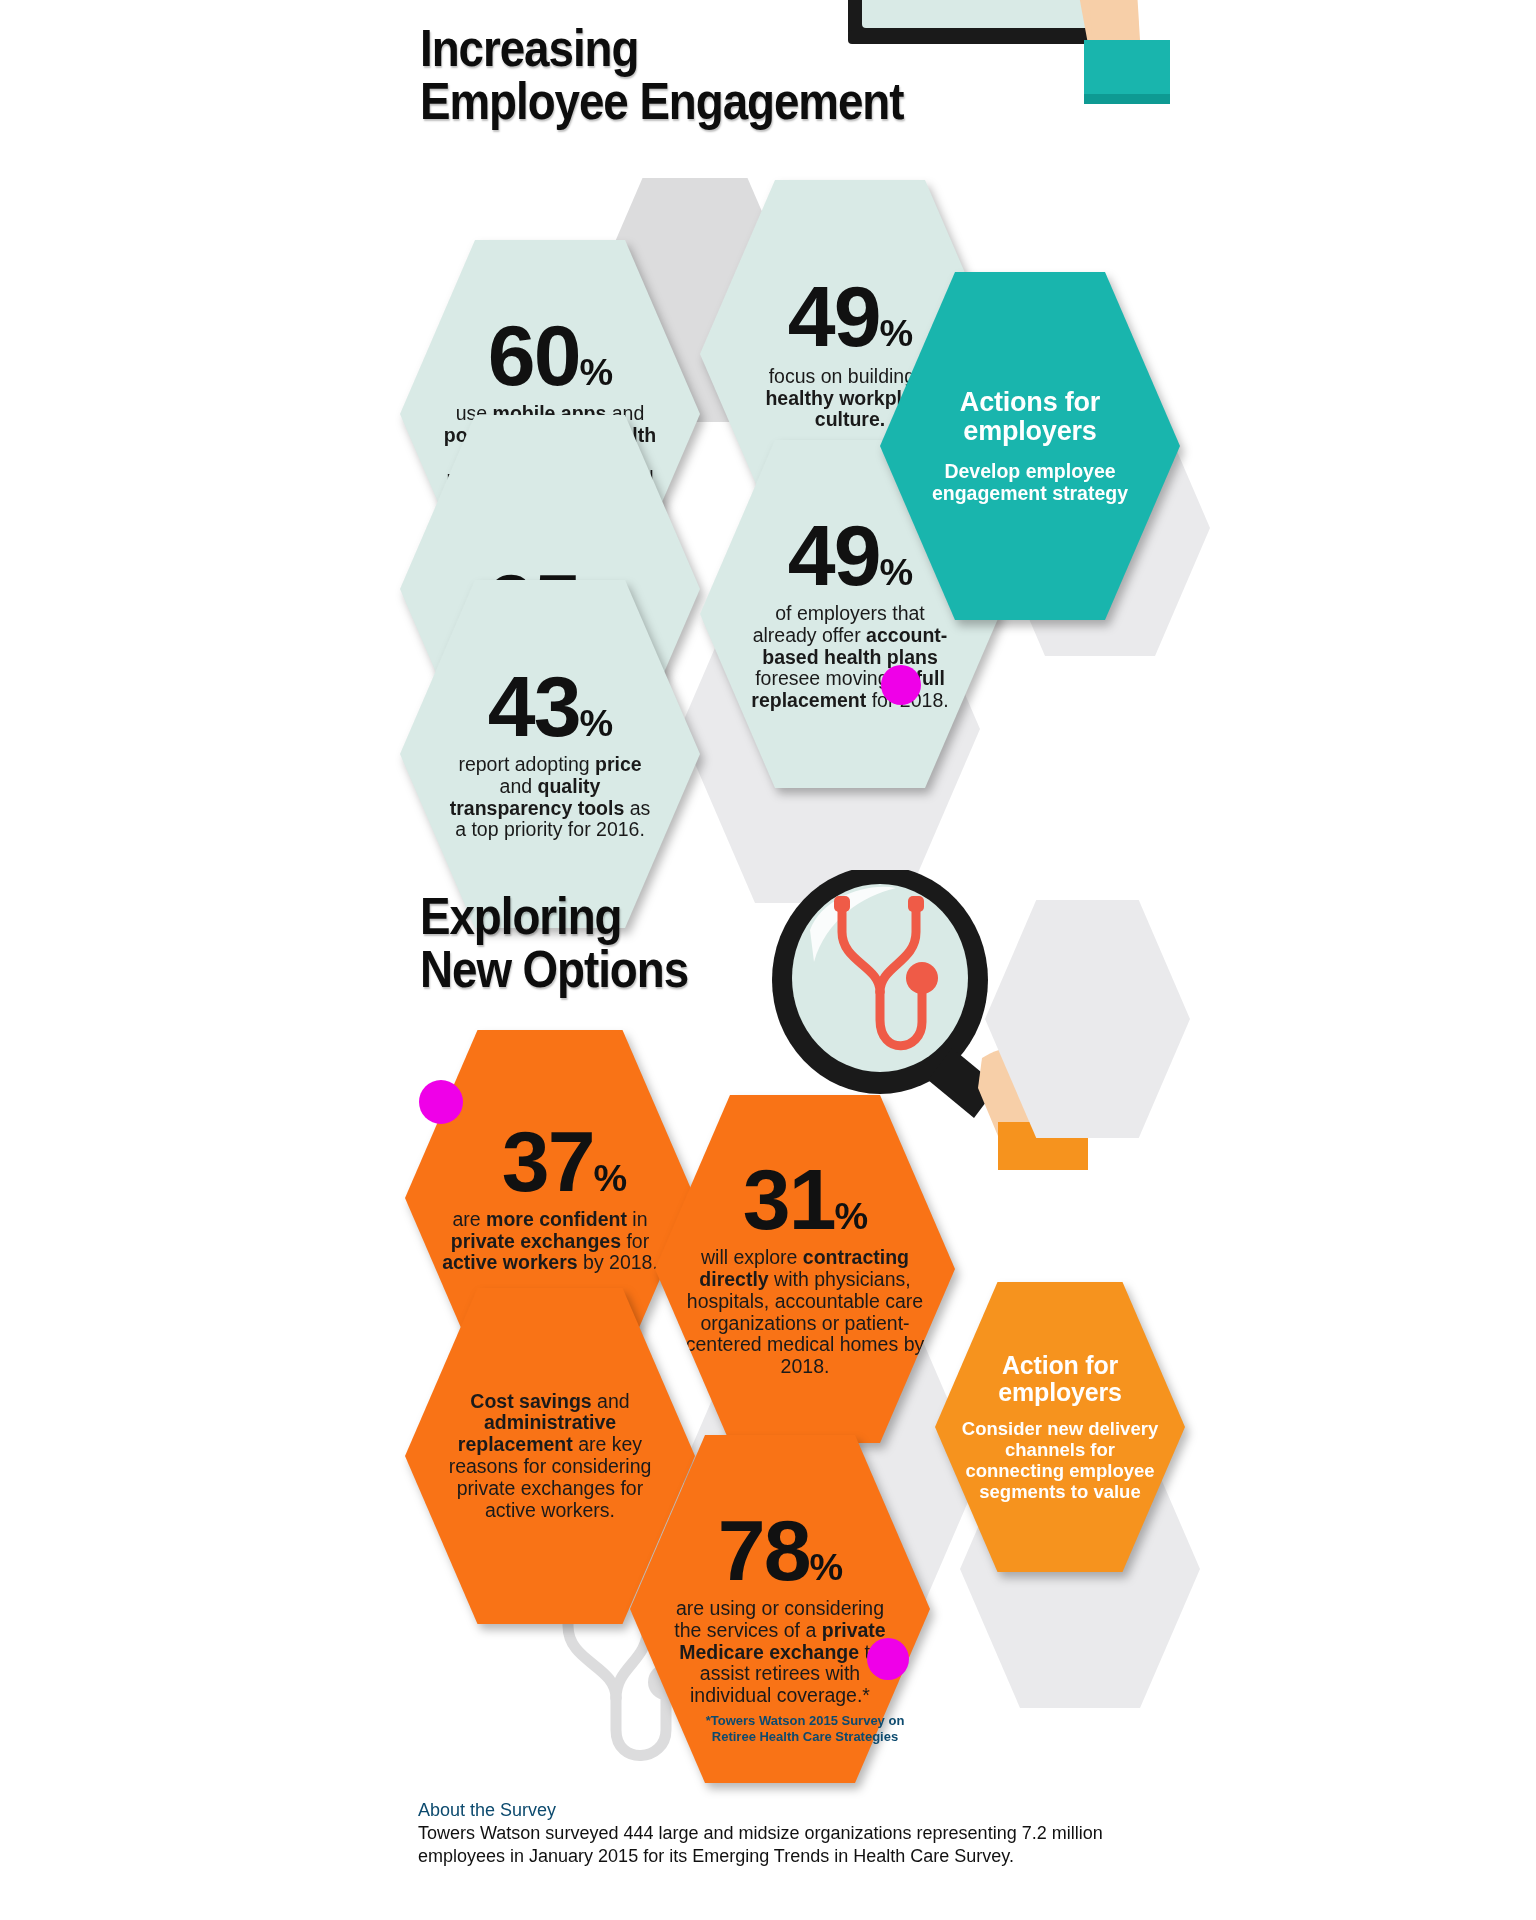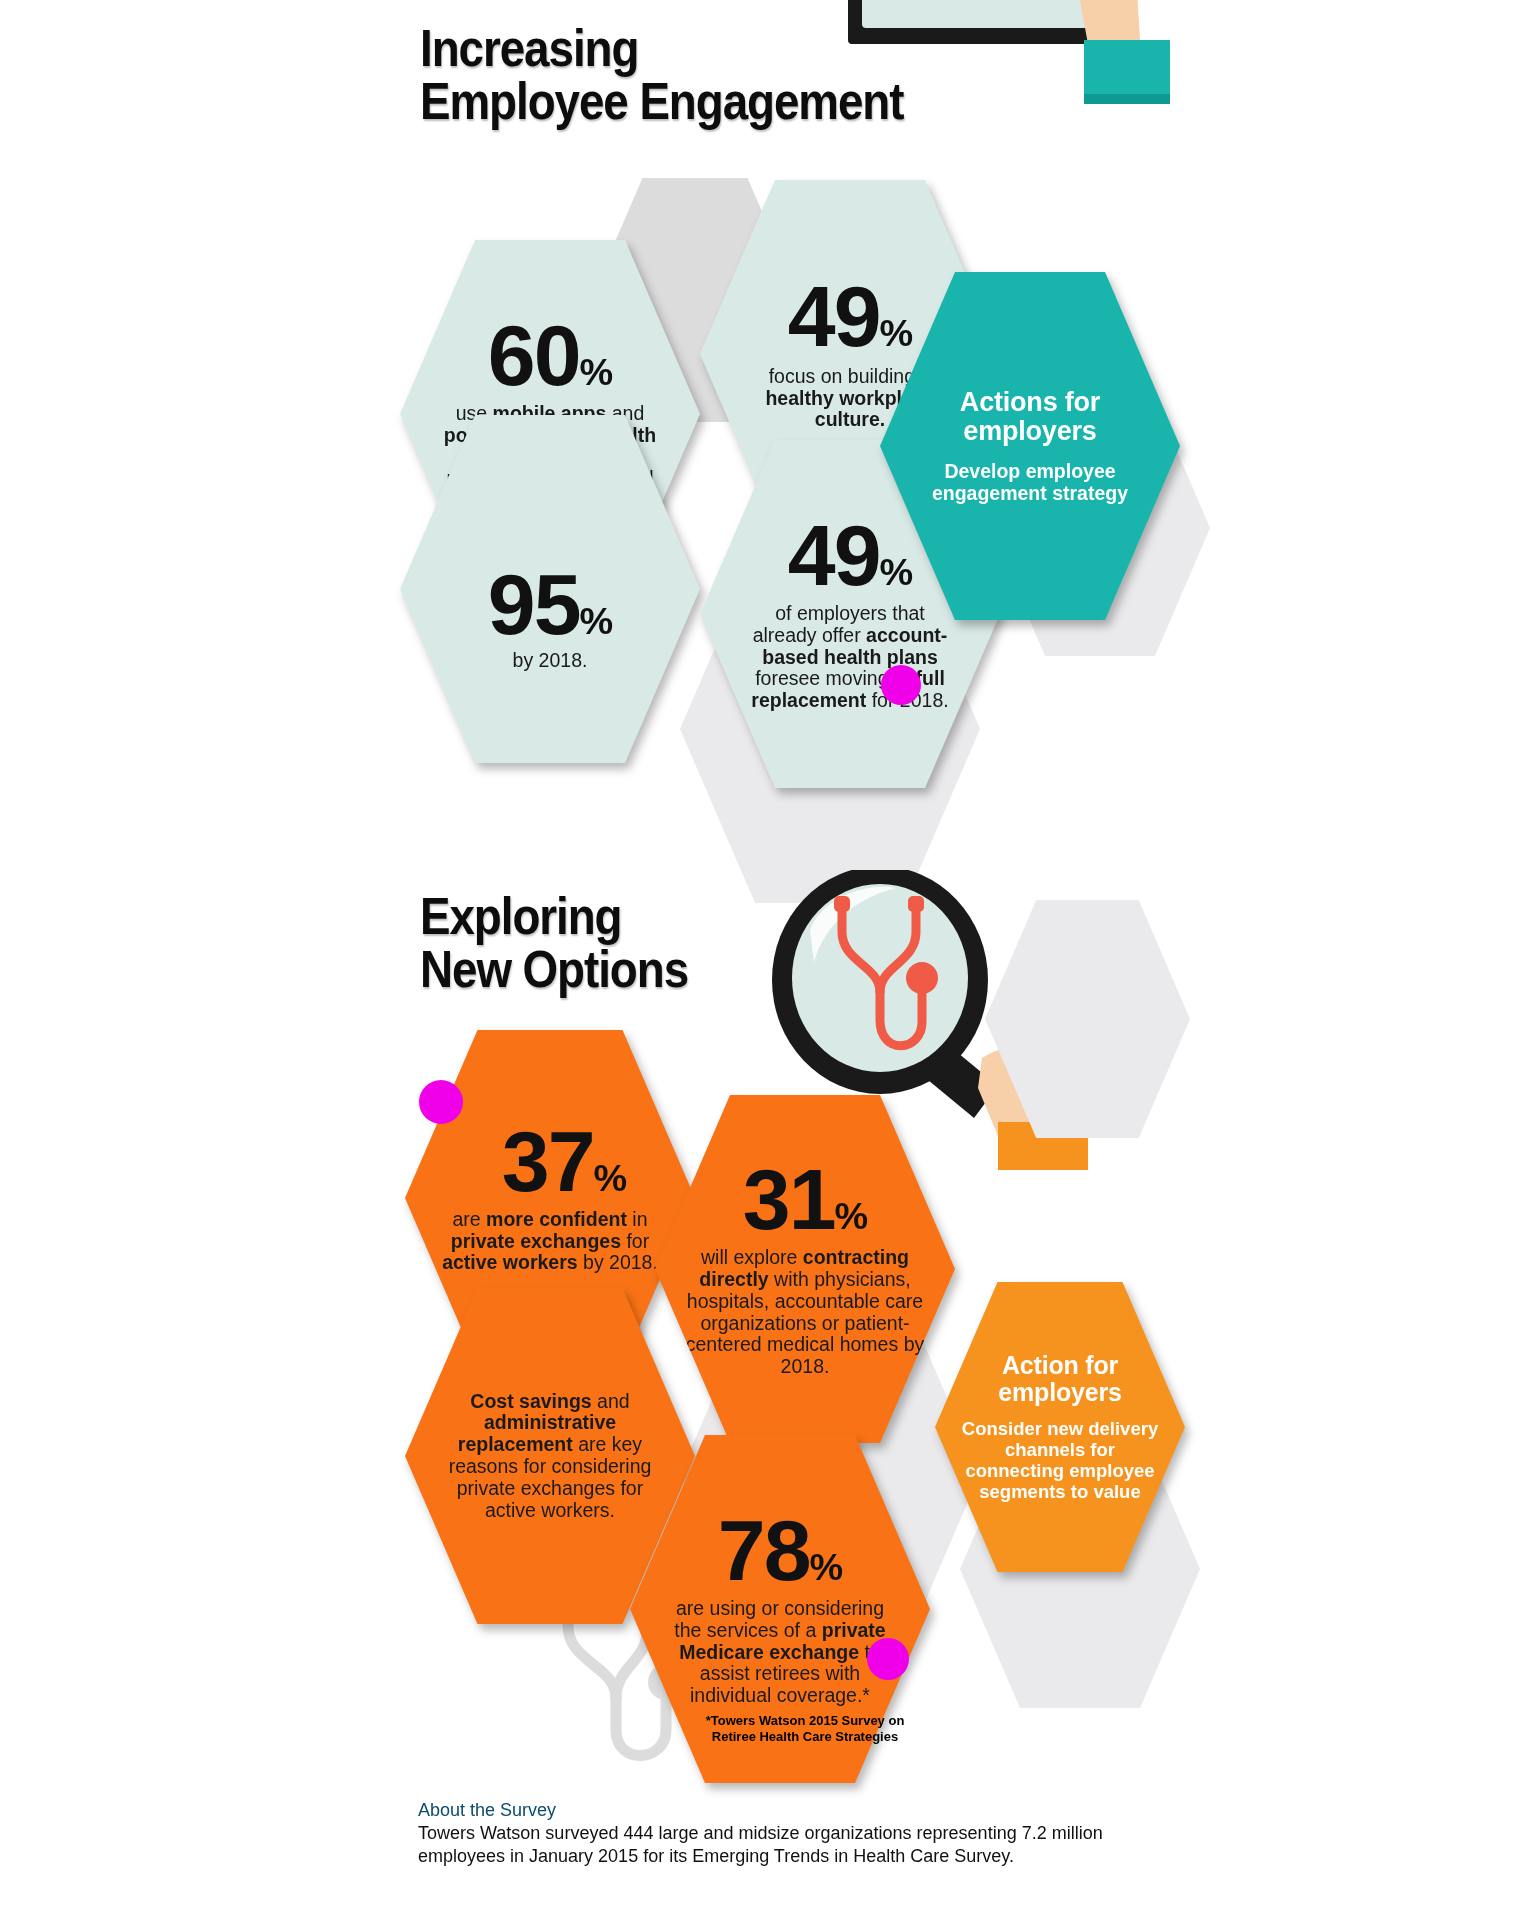--- a/index.html
+++ b/index.html
@@ -78,21 +78,21 @@
     white-space:pre-line;
     text-shadow:1px 2px 2px rgba(0,0,0,0.25);
   }
 
   
   .dot{position:absolute;border-radius:50%;background:#ef00e8;}
 
   
   .footnote{
     position:absolute;text-align:center;font-size:13px;line-height:1.25;
-    color:#000000;font-weight:bold;white-space:pre-line;
+    color:#0c4a6e;font-weight:bold;white-space:pre-line;
   }
   .about-title{position:absolute;font-size:18px;font-weight:normal;color:#0c4a6e;}
   .about-body{position:absolute;font-size:18px;line-height:1.3;color:#111;white-space:pre-line;width:800px;}
 
   
   .tablet{position:absolute;}
 
   svg{display:block;}
 </style>
 </head>
@@ -152,20 +152,28 @@
 
   <div class="shadowwrap" style="left:700px;top:440px;">
     <div class="hex mint" style="width:300px;height:348px;padding:0 36px;">
       <div class="bignum" style="font-size:86px;margin-bottom:8px;text-align:center;">
         <span>49</span><span class="pct">%</span>
       </div>
       <div class="body">of employers that already offer <b>account-based health plans</b> foresee moving to <b>full replacement</b> for 2018.</div>
     </div>
   </div>
 
+  <div class="shadowwrap" style="left:400px;top:580px;">
+    <div class="hex mint" style="width:300px;height:348px;padding:0 36px;">
+      <div class="bignum" style="font-size:86px;margin-bottom:8px;">
+        <span>43</span><span class="pct">%</span>
+      </div>
+      <div class="body">report adopting <b>price</b> and <b>quality transparency tools</b> as a top priority for 2016.</div>
+    </div>
+  </div>
 
   <div class="shadowwrap" style="left:880px;top:272px;">
     <div class="hex teal" style="width:300px;height:348px;padding:0 40px;">
       <div class="actiontitle" style="white-space:pre-line;">Actions for
 employers</div>
       <div class="actionbody">
         <p>Develop employee engagement strategy</p>
       </div>
     </div>
   </div>

